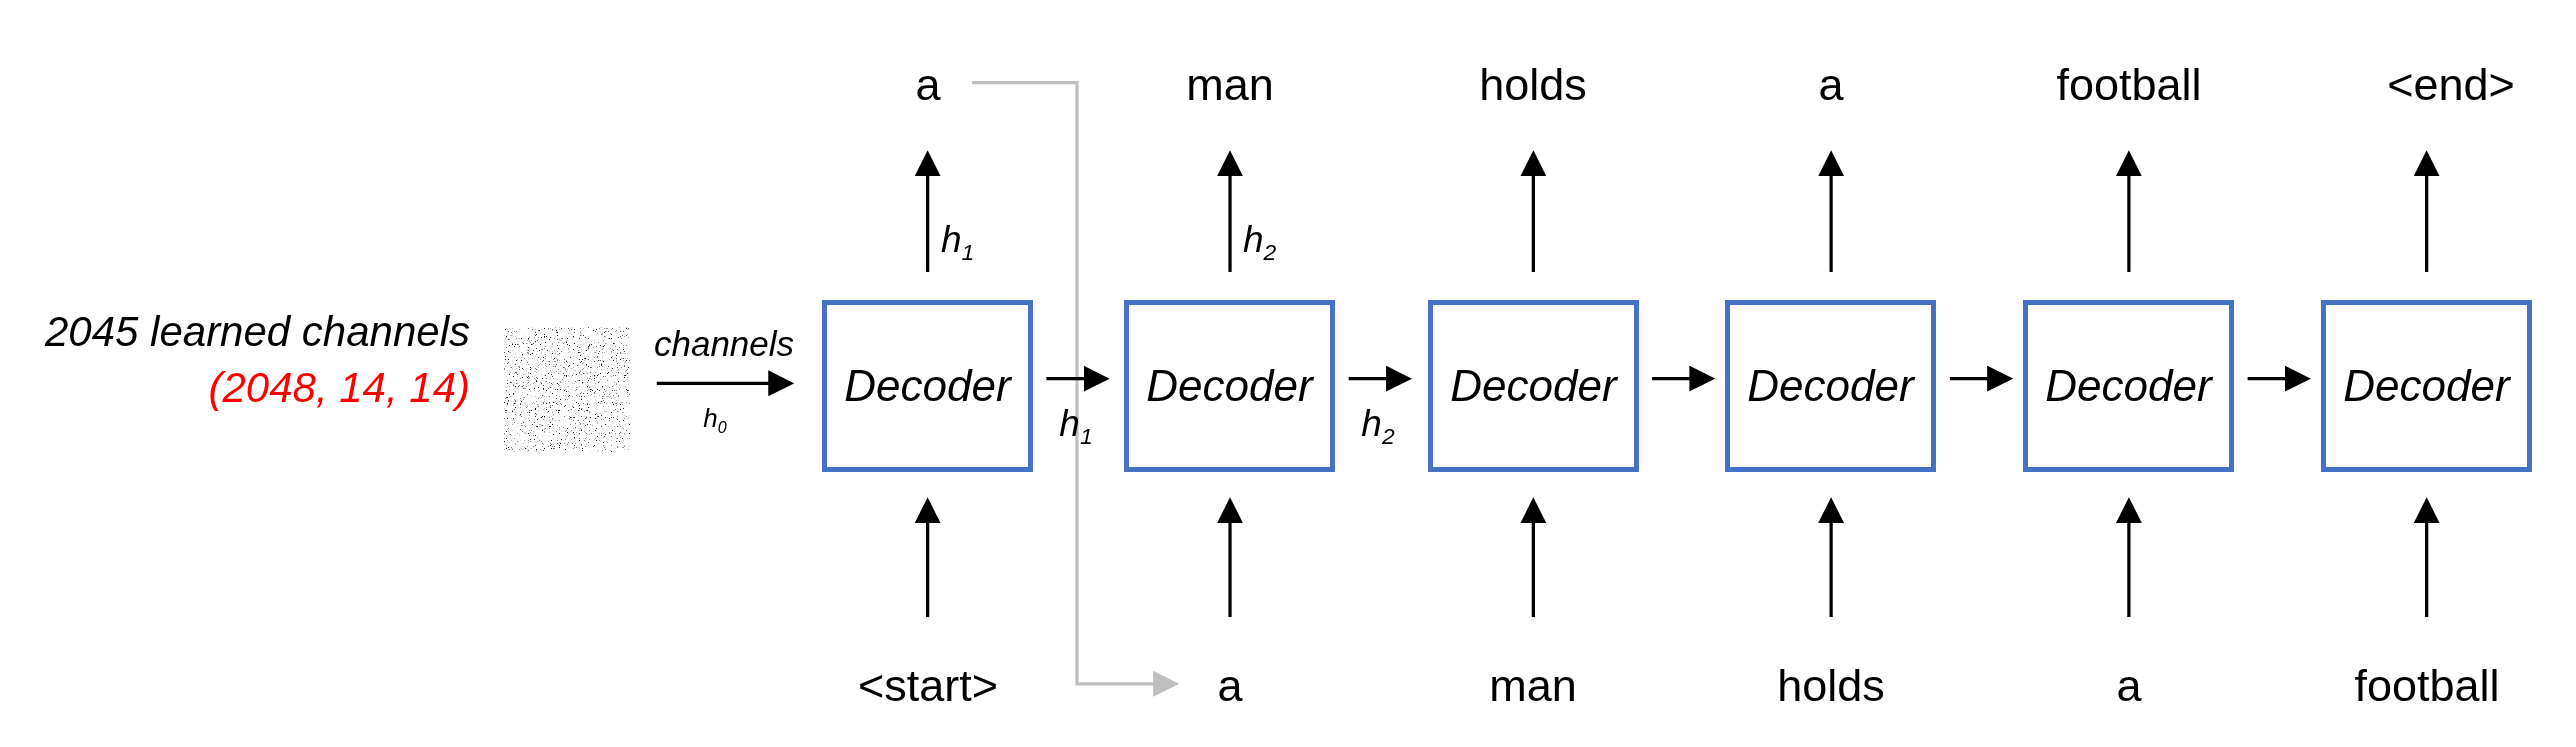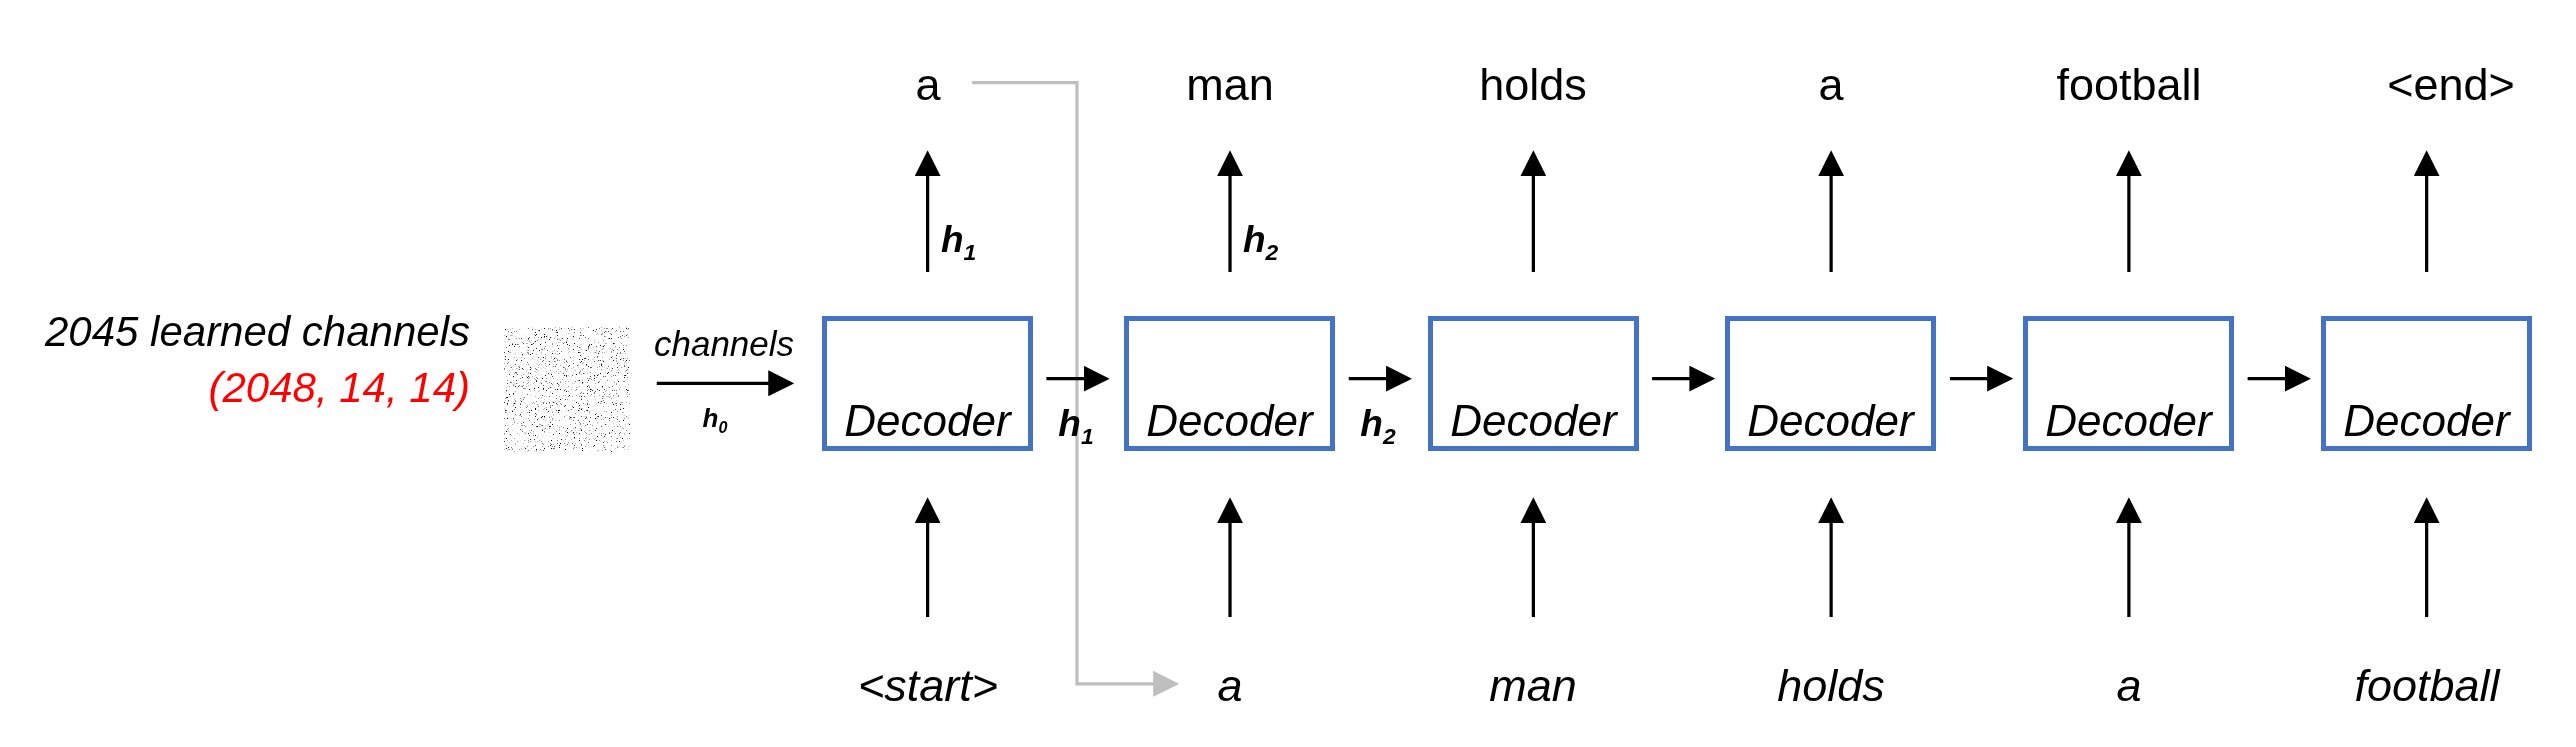--- a/index.html
+++ b/index.html
@@ -18,36 +18,36 @@
     font-style:italic; font-size:42px; line-height:56px; white-space:nowrap;
   }
   .caption .hl { color:var(--highlight); }
 
   .noise-wrap { position:absolute; left:504px; top:327px; }
 
   .xf-label {
     position:absolute; left:724px; top:324px; transform:translateX(-50%);
     font-style:italic; font-size:35px; white-space:nowrap;
   }
-  .hlabel { position:absolute; font-style:italic; font-size:37px; white-space:nowrap;font-weight:bold; }
+  .hlabel { position:absolute; font-style:italic; font-size:37px; white-space:nowrap; }
   .hlabel sub { font-size:0.62em; font-style:italic; }
   .h0 { left:715px; top:403px; transform:translateX(-50%); font-size:26px; }
   .h-top { top:219px; }
   .h-mid { top:403px; transform:translateX(-50%); }
 
   .decoder-box {
-    position:absolute; top:300px; width:211px; height:135px; box-sizing:border-box;
+    position:absolute; top:300px; width:211px; height:172px; box-sizing:border-box;
     border:5.6px solid var(--blue); background:#fff;
-    display:flex; align-items:flex-end; justify-content:center;margin-top:16px;
+    display:flex; align-items:center; justify-content:center;
   }
   .decoder-box .lbl { font-style:italic; font-size:44px; }
 
   .word { position:absolute; transform:translateX(-50%); font-size:45px; white-space:nowrap; }
   .out-word { top:59px; }
-  .in-word  { top:660px;font-style:italic; }
+  .in-word  { top:660px; }
 </style>
 </head>
 <body>
 
 <div id="stage">
 
   <svg id="arrows" width="2576" height="748" viewBox="0 0 2777 806">
     <defs>
       <marker id="mh-black" viewBox="0 0 10 10" refX="8.5" refY="5" markerWidth="8" markerHeight="8" orient="auto-start-reverse">
         <path d="M0,0 L10,5 L0,10 z" fill="#000000"></path>

